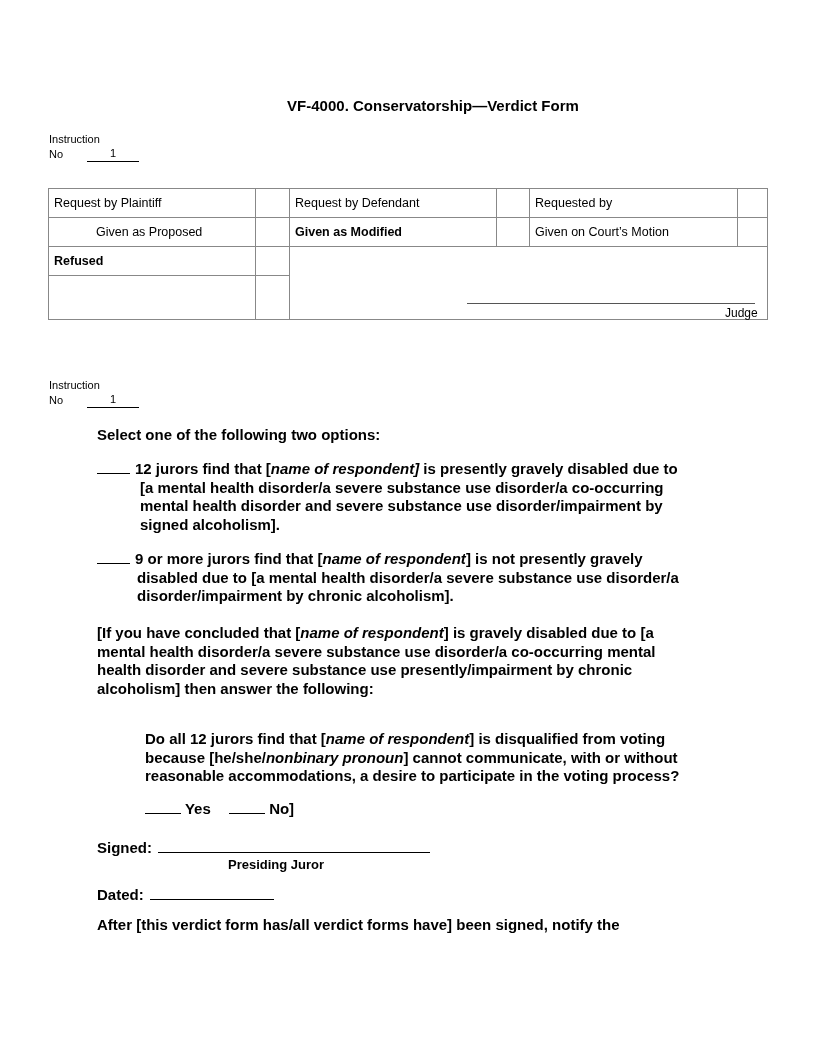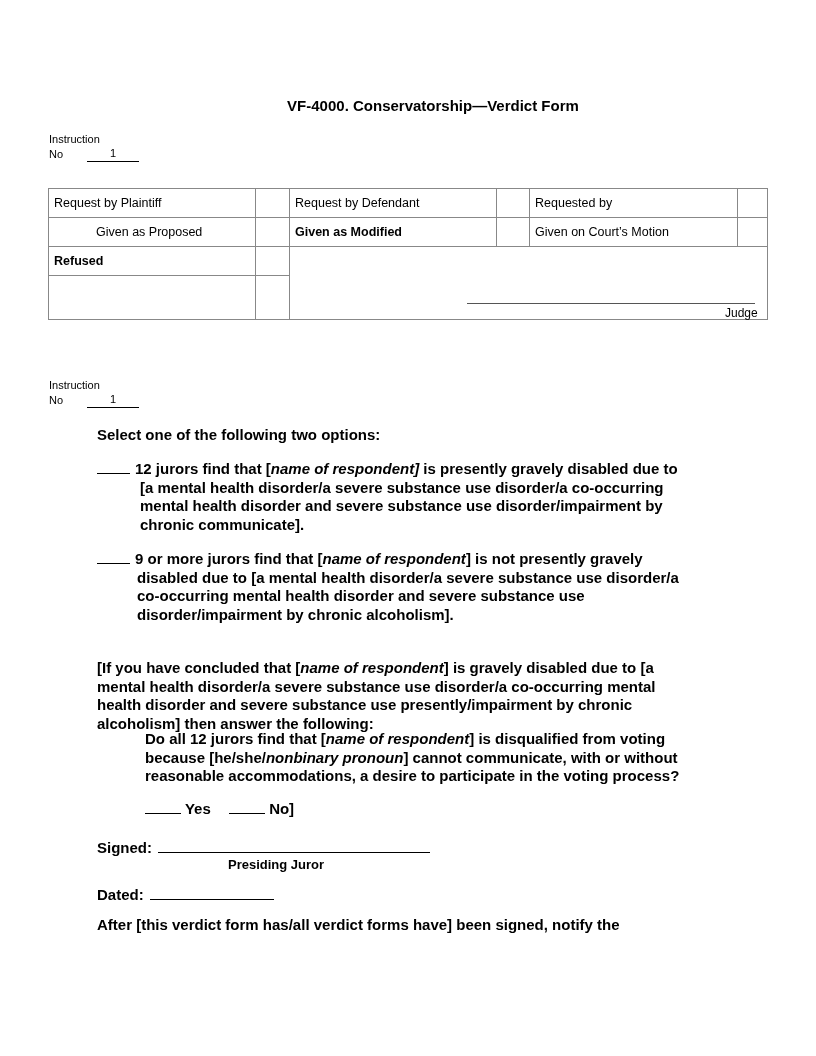--- a/index.html
+++ b/index.html
@@ -87,36 +87,35 @@
 
 <div class="opt body" style="top:460px;">
   <div class="row">
     <span class="lead"><span class="blank" style="width:33px;"></span></span>
     <span class="text" style="margin-left:-2px;">
       <span>12 jurors find that [</span><i>name of respondent]</i><span> is presently gravely disabled due to</span>
     </span>
   </div>
   <div style="padding-left:43px;">[a mental health disorder/a severe substance use disorder/a co-occurring</div>
   <div style="padding-left:43px;">mental health disorder and severe substance use disorder/impairment by</div>
-  <div style="padding-left:43px;">chronic communicate].</div>
+  <div style="padding-left:43px;">signed alcoholism].</div>
 </div>
 
 <div class="opt body" style="top:550px;">
   <div class="row">
     <span class="lead"><span class="blank" style="width:33px;"></span></span>
     <span class="text" style="margin-left:-2px;">
       <span>9 or more jurors find that [</span><i>name of respondent</i><span>] is not presently gravely</span>
     </span>
   </div>
   <div style="padding-left:40px;">disabled due to [a mental health disorder/a severe substance use disorder/a</div>
-  <div style="padding-left:40px;">co-occurring mental health disorder and severe substance use</div>
   <div style="padding-left:40px;">disorder/impairment by chronic alcoholism].</div>
 </div>
 
-<div class="abs body" style="left:97px; top:659px; width:640px;">
+<div class="abs body" style="left:97px; top:624px; width:640px;">
   <div><span>[If you have concluded that [</span><i>name of respondent</i><span>] is gravely disabled due to [a</span></div>
   <div>mental health disorder/a severe substance use disorder/a co-occurring mental</div>
   <div>health disorder and severe substance use presently/impairment by chronic</div>
   <div>alcoholism] then answer the following:</div>
 </div>
 
 <div class="abs body" style="left:145px; top:730px; width:600px;">
   <div><span>Do all 12 jurors find that [</span><i>name of respondent</i><span>] is disqualified from voting</span></div>
   <div><span>because [he/she/</span><i>nonbinary pronoun</i><span>] cannot communicate, with or without</span></div>
   <div>reasonable accommodations, a desire to participate in the voting process?</div>

